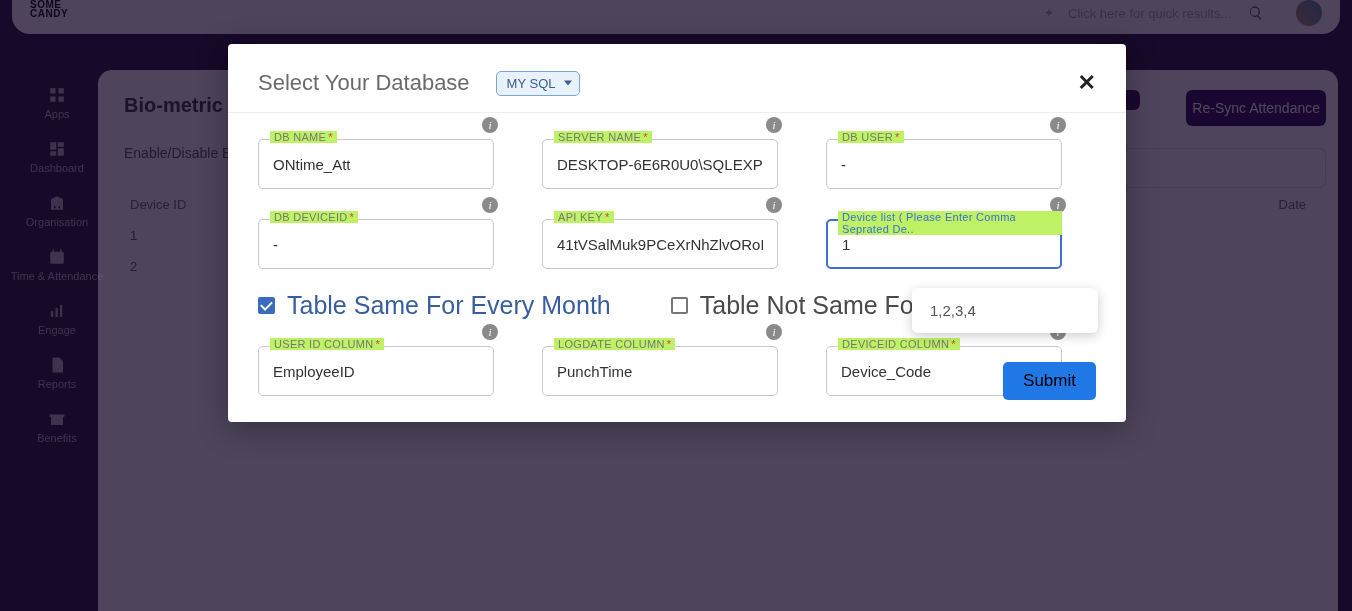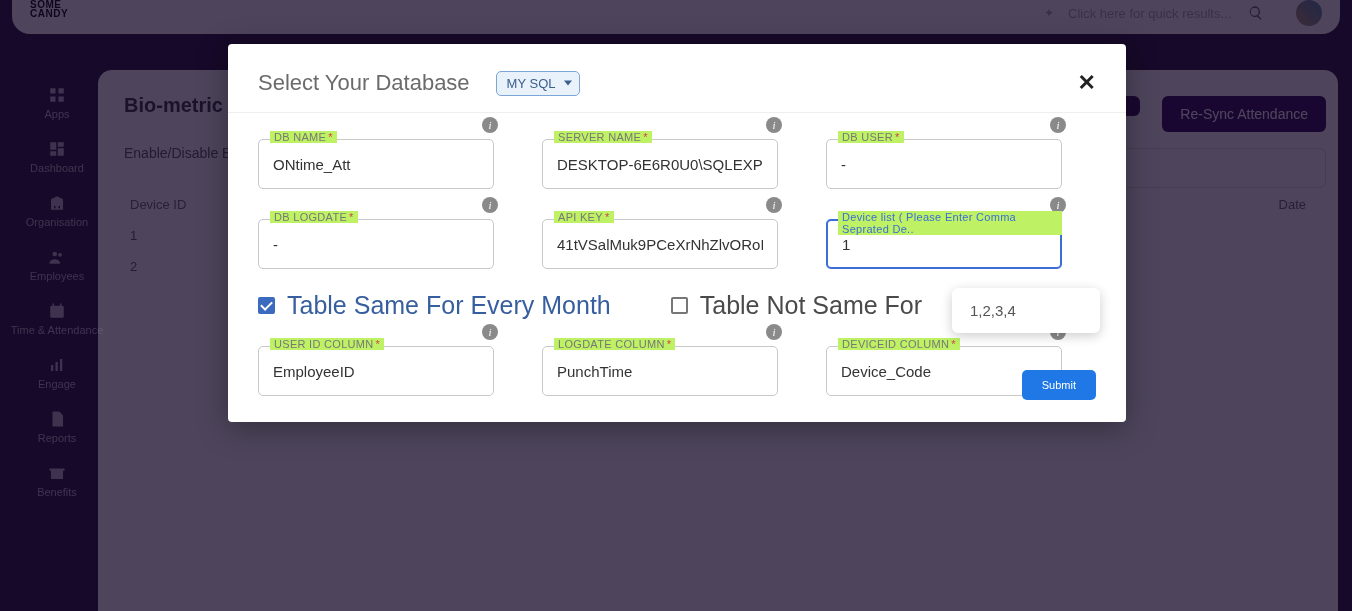--- a/index.html
+++ b/index.html
@@ -16,21 +16,21 @@
 
     
     .sidebar { position:absolute; left:0; top:60px; width:98px; bottom:0; display:flex; flex-direction:column; align-items:center; padding-top:20px; gap:8px; opacity:.55;}
     .side-item { display:flex; flex-direction:column; align-items:center; color:#bdb5c7; font-size:11px; gap:4px; padding:6px 0; width:100%; text-align:center;margin-left:16px;}
     .side-item .ic { width:18px; height:18px; }
 
     
     .maincard { position:absolute; left:98px; right:14px; top:70px; bottom:0; background:#fff; border-radius:14px 14px 0 0; padding:24px 26px; opacity:.55;}
     .page-title { font-size:20px; font-weight:700; color:#333;}
     .enable-line { font-size:14px; color:#555; margin-top:28px;}
-    .btn-dark { position:absolute; top:26px; background:#2c0a52; color:#fff; font-size:14px; padding:10px 18px; border-radius:6px;}
+    .btn-dark { position:absolute; top:20px; background:#2c0a52; color:#fff; font-size:14px; padding:10px 6px; border-radius:6px;}
     .btn-dark.one { right:198px; width:50px; }
     .btn-dark.two { right:12px;}
     .whitebox { position:absolute; top:78px; right:12px; width:260px; height:40px; border:1px solid #ddd; border-radius:6px;}
     .tbl { margin-top:28px; }
     .tbl-head { display:flex; gap:160px; font-size:13px; color:#666; padding:8px 6px;}
     .tbl-row { padding:8px 6px; font-size:13px; color:#555;}
 
     
     .backdrop { position:absolute; inset:0; background:rgba(18,6,36,.55); }
 
@@ -57,21 +57,21 @@
     .chk { display:flex; align-items:center; gap:12px; }
     .chk .box { width:17px; height:17px; border:2px solid #3b6bbf; border-radius:2px; display:flex; align-items:center; justify-content:center; background:#fff;}
     .chk.checked .box { background:#3b6bbf; }
     .chk.checked .box::after { content:""; width:5px; height:9px; border:solid #fff; border-width:0 2px 2px 0; transform:rotate(45deg); margin-top:-2px;}
     .chk.unchecked .box { border-color:#777;}
     .chk .lab { color:#375e9e; font-weight:400;}
     .chk.unchecked .lab { color:#4a4a4a;}
 
     .tooltip { position:absolute; background:#fff; border-radius:6px; box-shadow:0 3px 12px rgba(0,0,0,.2); padding:14px 18px; font-size:15px; color:#555;}
 
-    .submit { position:absolute; right:30px; bottom:22px; background:#1f78e6; color:#ffffff; font-size:11px; padding:9px 20px; border-radius:5px; border:none;}
+    .submit { position:absolute; right:30px; bottom:22px; background:#1f78e6; color:#000000; font-size:17px; padding:9px 20px; border-radius:5px; border:none;}
     
     svg.ic path, svg.ic rect, svg.ic circle { fill:#bdb5c7;}
   </style>
 </head>
 <body>
 
 <div class="topbar">
   <div class="logo">
     <span>SOME</span><br>
     <span>CANDY</span>
@@ -105,28 +105,20 @@
         <rect x="13" y="11" width="8" height="10"></rect>
         <rect x="3" y="15" width="8" height="6"></rect>
       </svg>
       <span>Dashboard</span>
     </div>
   <div class="side-item">
       <svg class="ic" viewBox="0 0 24 24">
         <path d="M4 21V7l8-4 8 4v14H4zm4-2h2v-3H8v3zm6 0h2v-3h-2v3z"></path>
       </svg>
       <span>Organisation</span>
-    </div>
-  <div class="side-item">
-      <svg class="ic" viewBox="0 0 24 24">
-        <circle cx="9" cy="8" r="3"></circle>
-        <circle cx="16" cy="9" r="2.5"></circle>
-        <path d="M2 20c0-3 4-5 7-5s7 2 7 5v1H2v-1z"></path>
-      </svg>
-      <span>Employees</span>
     </div>
   <div class="side-item">
       <svg class="ic" viewBox="0 0 24 24">
         <rect x="3" y="5" width="18" height="16" rx="2"></rect>
         <rect x="6" y="2" width="2" height="4"></rect>
         <rect x="16" y="2" width="2" height="4"></rect>
       </svg>
       <span>Time &amp; Attendance</span>
     </div>
   <div class="side-item">
@@ -194,21 +186,21 @@
       <input value="DESKTOP-6E6R0U0\SQLEXPRESS" style="">
     </div>
     <div class="field">
       <span class="info">i</span>
       <span class="lbl"><span>DB USER</span><span class="req">*</span></span>
       <input value="-" style="">
     </div>
 
     <div class="field">
       <span class="info">i</span>
-      <span class="lbl"><span>DB LOGDATE</span><span class="req">*</span></span>
+      <span class="lbl"><span>DB DEVICEID</span><span class="req">*</span></span>
       <input value="-" style="">
     </div>
     <div class="field">
       <span class="info">i</span>
       <span class="lbl"><span>API KEY</span><span class="req">*</span></span>
       <input value="41tVSalMuk9PCeXrNhZlvORoEHbg" style="">
     </div>
     <div class="field focus">
       <span class="info">i</span>
       <span class="lbl"><span>Device list ( Please Enter Comma Seprated De..</span></span>
@@ -240,16 +232,16 @@
     </div>
     <div class="field">
       <span class="info">i</span>
       <span class="lbl"><span>DEVICEID COLUMN</span><span class="req">*</span></span>
       <input value="Device_Code" style="">
     </div>
   </div>
 
   <button class="submit">Submit</button>
 
-  <div class="tooltip" style="left:724px; top:244px; width:148px;">
+  <div class="tooltip" style="left:684px; top:244px; width:186px;">
     <span>1,2,3,4</span>
   </div>
 </div>
 
 </body></html>

